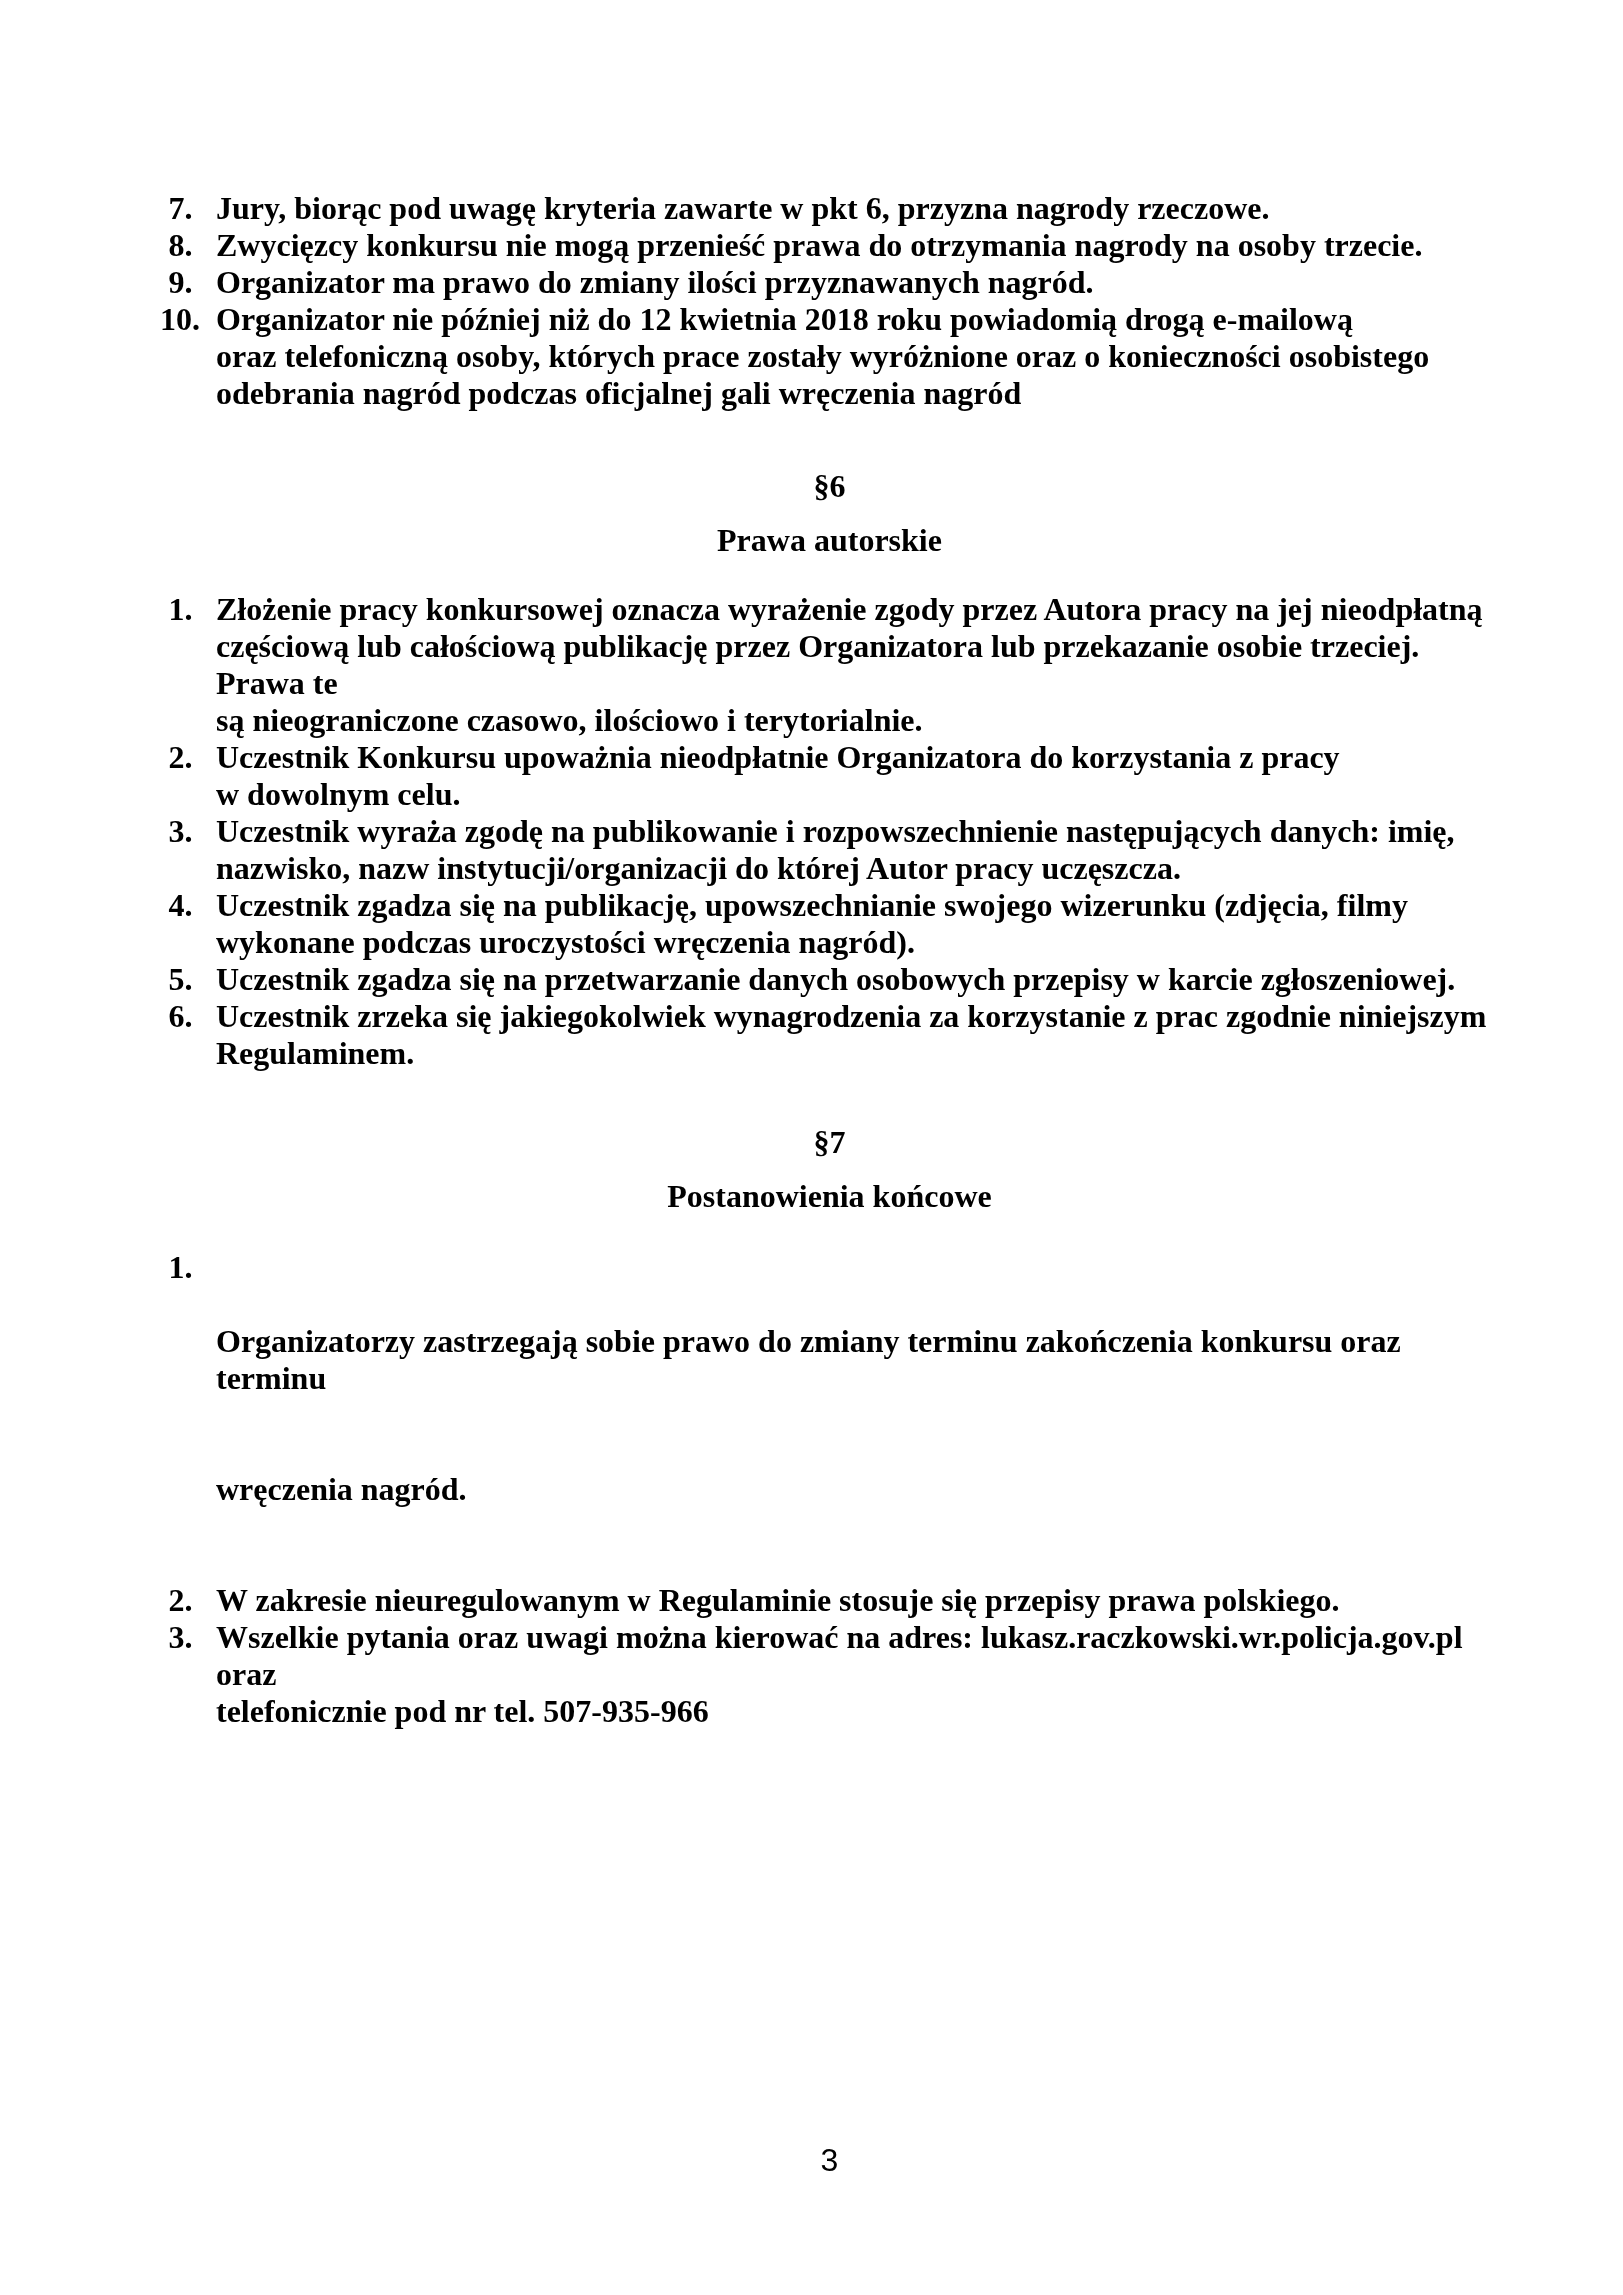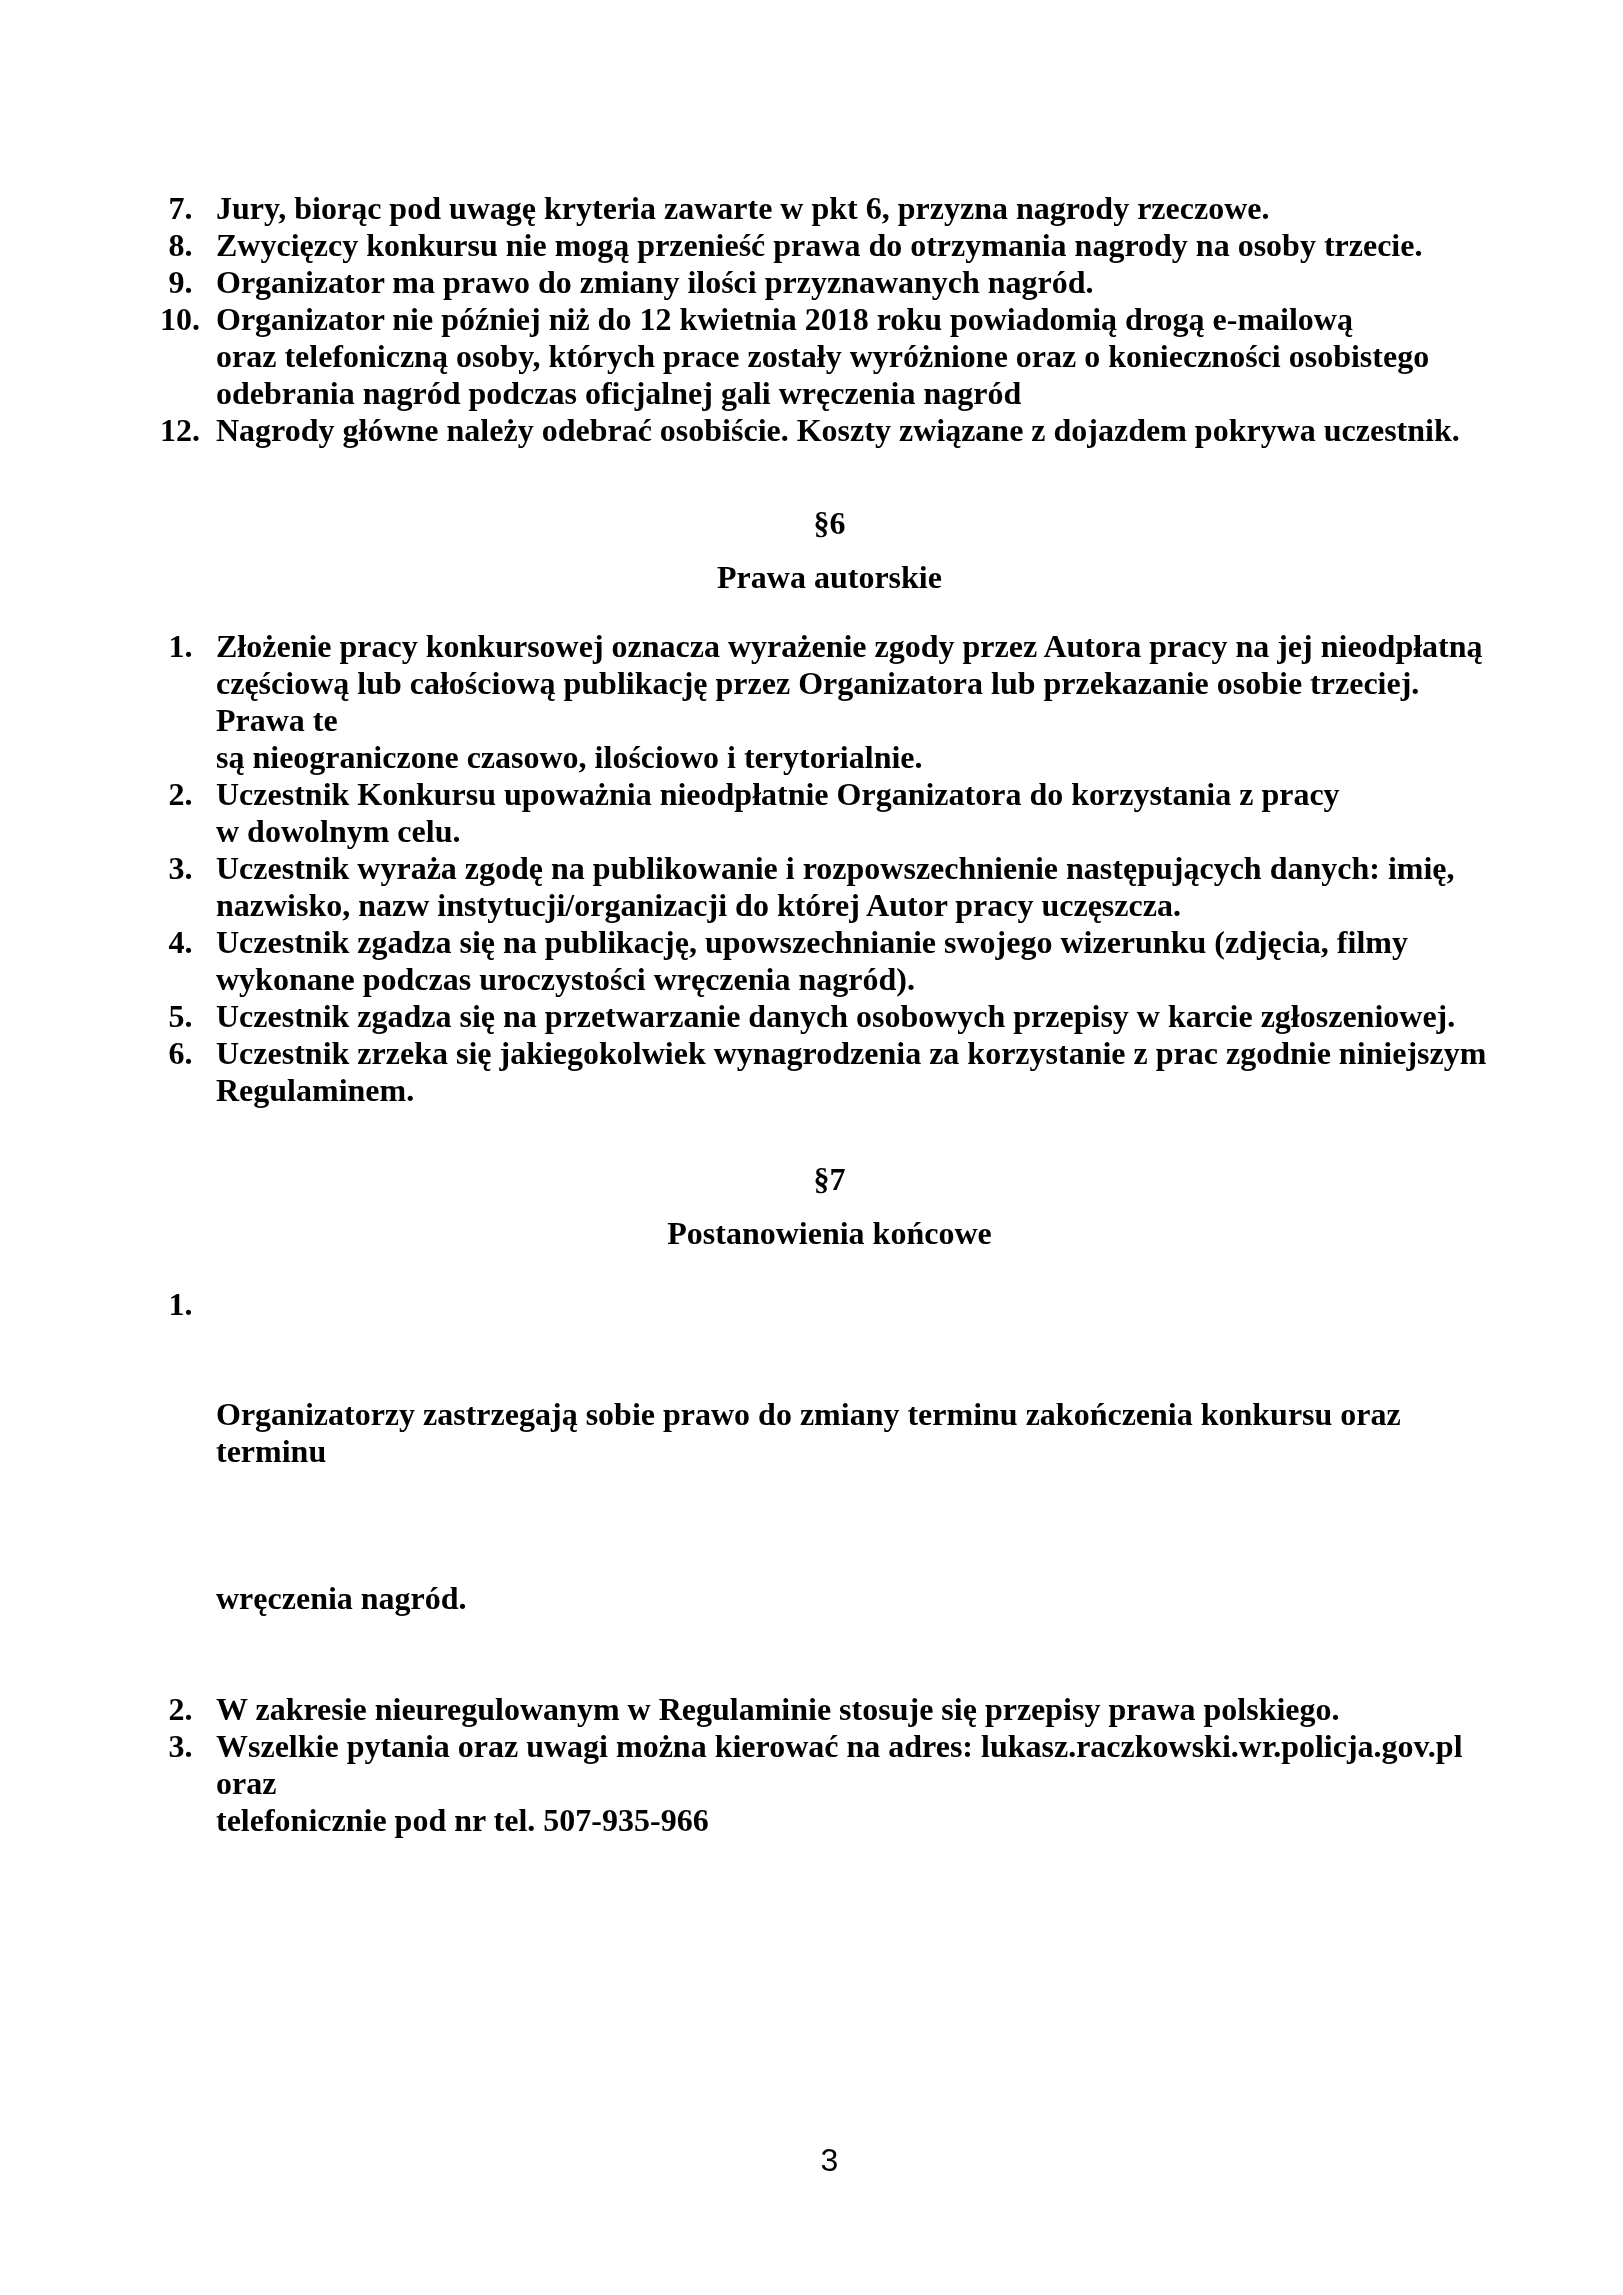--- a/index.html
+++ b/index.html
@@ -22,21 +22,21 @@
     box-sizing: border-box;
     font-weight: bold;
     white-space: pre;
   }
   .num.d1 { padding-left: 8.5px; }
   .txt {
     flex: 1 1 auto;
     white-space: pre-wrap;
     font-weight: bold;
   }
-  .line { white-space: pre-wrap; margin-top: 36px; }
+  .line { white-space: pre-wrap; }
   .line.stretch { text-align-last: justify; }
   .sec-head, .sec-title {
     text-align: center;
     font-weight: bold;
   }
   .sec-head.s6 { margin-top: 56px; }
   .sec-head.s7 { margin-top: 52px; }
   .sec-title { margin-top: 17px; text-align: center; }
   .list.s6 { margin-top: 32px; }
   .list.s7 { margin-top: 34px; }
@@ -66,24 +66,20 @@
     </div>
     <div class="li">
       <span class="num d1">9.</span>
       <div class="txt">Organizator ma prawo do zmiany ilości przyznawanych nagród.</div>
     </div>
     <div class="li">
       <span class="num">10.</span>
       <div class="txt">Organizator nie później niż do 12 kwietnia 2018 roku powiadomią drogą e-mailową
 oraz telefoniczną osoby, których prace zostały wyróżnione oraz o konieczności osobistego
 odebrania nagród podczas oficjalnej gali wręczenia nagród</div>
-    </div>
-    <div class="li">
-      <span class="num">12.</span>
-      <div class="txt">Nagrody główne należy odebrać osobiście. Koszty związane z dojazdem pokrywa uczestnik.</div>
     </div>
   </div>
 
   <div class="sec-head s6">§6</div>
   <div class="sec-title">Prawa autorskie</div>
 
   <div class="list s6">
     <div class="li">
       <span class="num d1">1.</span>
       <div class="txt">Złożenie pracy konkursowej oznacza wyrażenie zgody przez Autora pracy na jej nieodpłatną

